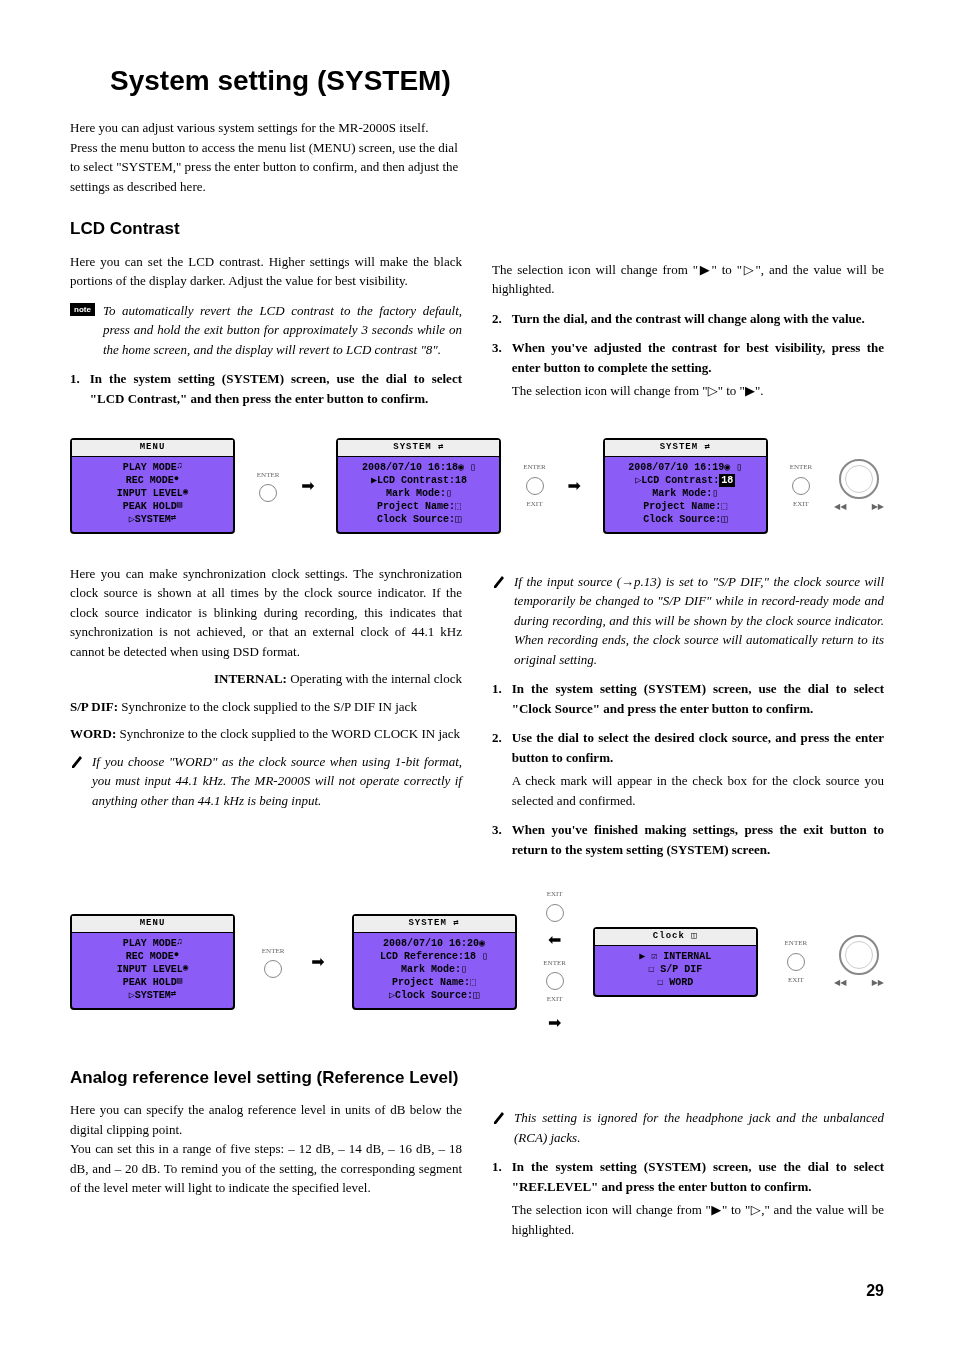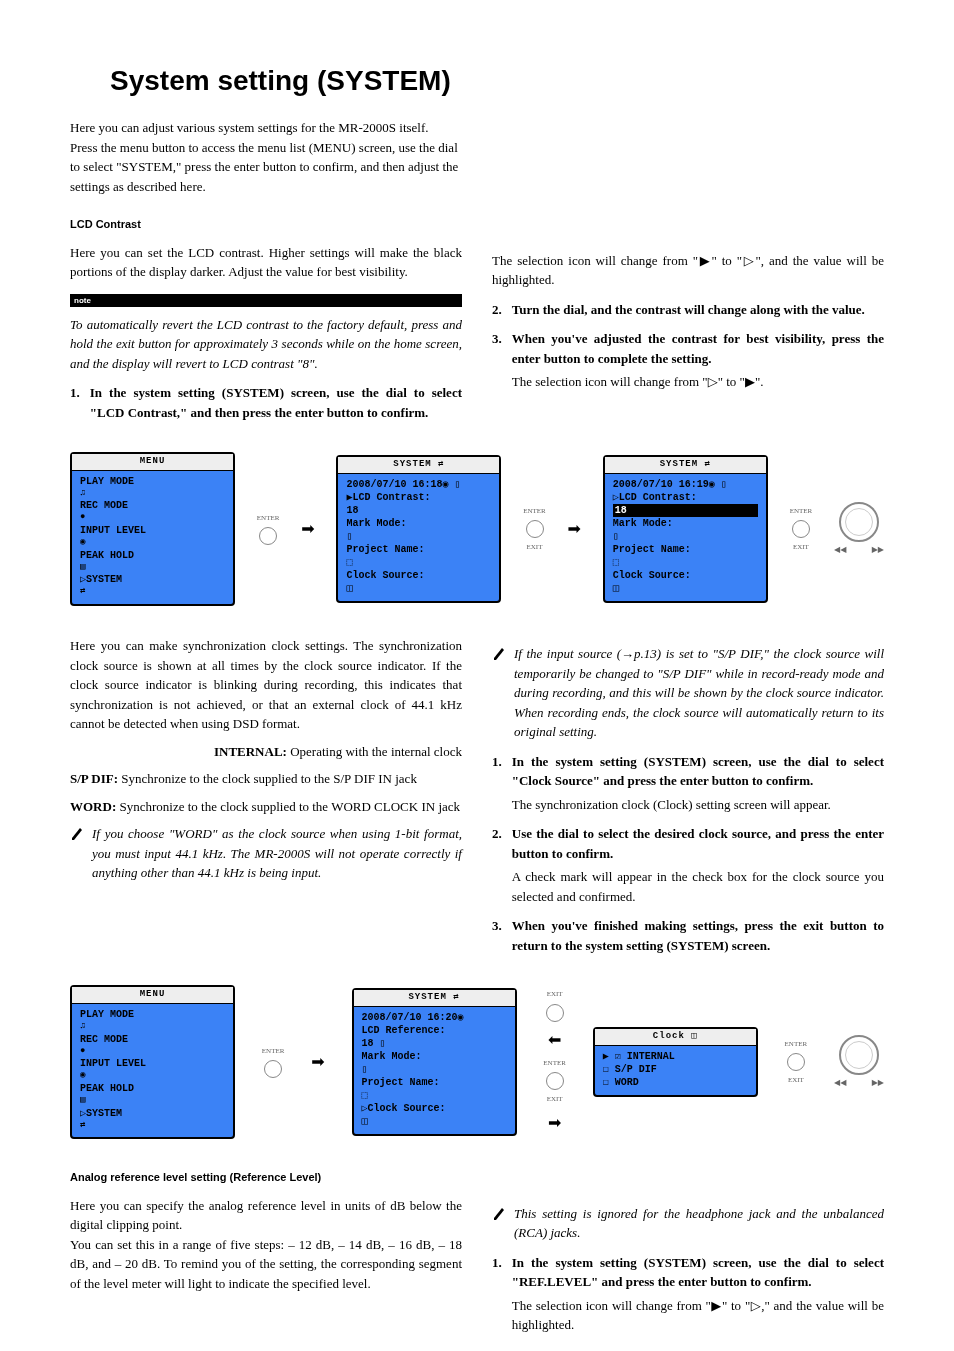--- a/index.html
+++ b/index.html
@@ -1,36 +1,36 @@
 <!DOCTYPE html>
 <html><head>
 <meta charset="utf-8">
 <style>
 * { margin: 0; padding: 0; box-sizing: border-box; }
 body { font-family: Georgia, 'Times New Roman', serif; font-size: 13px; line-height: 1.5; color: #000; background: #fff; width: 954px; padding: 60px 70px 40px; }
 h1 { font-family: Arial, Helvetica, sans-serif; font-size: 28px; font-weight: bold; margin-bottom: 16px; margin-left: 40px; }
-h2 { font-family: Arial, Helvetica, sans-serif; font-size: 11px; font-weight: bold; margin-top: 20px; margin-bottom: 10px; }
+h2 { font-family: Arial, Helvetica, sans-serif; font-size: 17px; font-weight: bold; margin-top: 20px; margin-bottom: 10px; }
 .intro { margin-bottom: 20px; max-width: 400px; }
 .columns { display: flex; gap: 30px; }
 .col { flex: 1; }
-.note-block { display: flex; gap: 8px; margin: 10px 0; font-style: italic; flex-direction: column; }
+.note-block { display: flex; gap: 8px; margin: 10px 0; font-style: italic; }
 .note-icon { background: #000; color: #fff; font-size: 8px; font-weight: bold; padding: 1px 4px; height: 13px; font-style: normal; font-family: Arial, sans-serif; flex-shrink: 0; margin-top: 2px; }
 .warn-block { display: flex; gap: 8px; margin: 8px 0; font-style: italic; }
 .warn-icon { flex-shrink: 0; margin-top: 2px; }
 .step { display: flex; gap: 10px; margin: 10px 0; font-weight: bold; }
 .step-num { flex-shrink: 0; }
 .step-body { flex: 1; }
 .step-note { font-weight: normal; margin-top: 4px; }
 .indent-p { margin: 8px 0; padding-left: 0; }
 .label-p { margin: 8px 0; text-align: right; }
 .label-p .lbl { font-weight: bold; }
 .images-row { display: flex; gap: 20px; align-items: center; margin: 20px 0 30px; justify-content: space-between; }
-.lcd-box { border: 2px solid #000; border-radius: 4px; padding: 6px 8px; font-family: 'Courier New', monospace; font-size: 10px; font-weight: bold; background: #3b82f6; min-width: 165px; line-height: 1.3; position: relative; }
+.lcd-box { border: 2px solid #000; border-radius: 4px; padding: 6px 8px; font-family: 'Courier New', monospace; font-size: 10px; font-weight: bold; background: #8b5cf6; min-width: 165px; line-height: 1.3; position: relative; }
 .lcd-title { text-align: center; border-bottom: 1px solid #000; margin: -6px -8px 4px; padding: 2px; background: #eee; letter-spacing: 1px; font-size: 9px; }
-.lcd-row { display: flex; justify-content: flex-end; white-space: nowrap; flex-direction: column; }
+.lcd-row { display: flex; justify-content: center; white-space: nowrap; }
 .lcd-row .ricon { font-size: 9px; }
 .btn-circle { width: 18px; height: 18px; border: 1.5px solid #888; border-radius: 50%; display: inline-block; }
 .arrow-r { font-size: 16px; }
 .btn-stack { display: flex; flex-direction: column; align-items: center; gap: 4px; font-size: 7px; color: #666; }
 .knob-group { display: flex; flex-direction: column; align-items: center; gap: 2px; }
 .knob-big { width: 40px; height: 40px; border: 2px solid #888; border-radius: 50%; position: relative; }
 .knob-big::before { content: ''; position: absolute; top: 4px; left: 4px; right: 4px; bottom: 4px; border: 1px solid #ccc; border-radius: 50%; }
 .knob-labels { display: flex; justify-content: space-between; width: 50px; font-size: 8px; color: #666; }
 .section { margin-bottom: 20px; }
 .page-num { text-align: right; font-family: Arial, sans-serif; font-weight: bold; font-size: 16px; margin-top: 30px; }
@@ -188,21 +188,20 @@
       <div class="warn-block">
         <svg class="warn-icon" width="14" height="14" viewBox="0 0 14 14">
             <path d="M2 12 L10 2 L12 4 L4 14 L2 14 Z" fill="#000"></path>
           </svg>
         <span class="justify">If the input source (→p.13) is set to "S/P DIF," the clock source will temporarily be changed to "S/P DIF" while in record-ready mode and during recording, and this will be shown by the clock source indicator. When recording ends, the clock source will automatically return to its original setting.</span>
       </div>
       <div class="step">
         <span class="step-num">1.</span>
         <span class="step-body justify">
           <span>In the system setting (SYSTEM) screen, use the dial to select "Clock Source" and press the enter button to confirm.</span>
-          <div class="step-note">The synchronization clock (Clock) setting screen will appear.</div>
         </span>
       </div>
       <div class="step">
         <span class="step-num">2.</span>
         <span class="step-body justify">
           <span>Use the dial to select the desired clock source, and press the enter button to confirm.</span>
           <div class="step-note">A check mark will appear in the check box for the clock source you selected and confirmed.</div>
         </span>
       </div>
       <div class="step">

